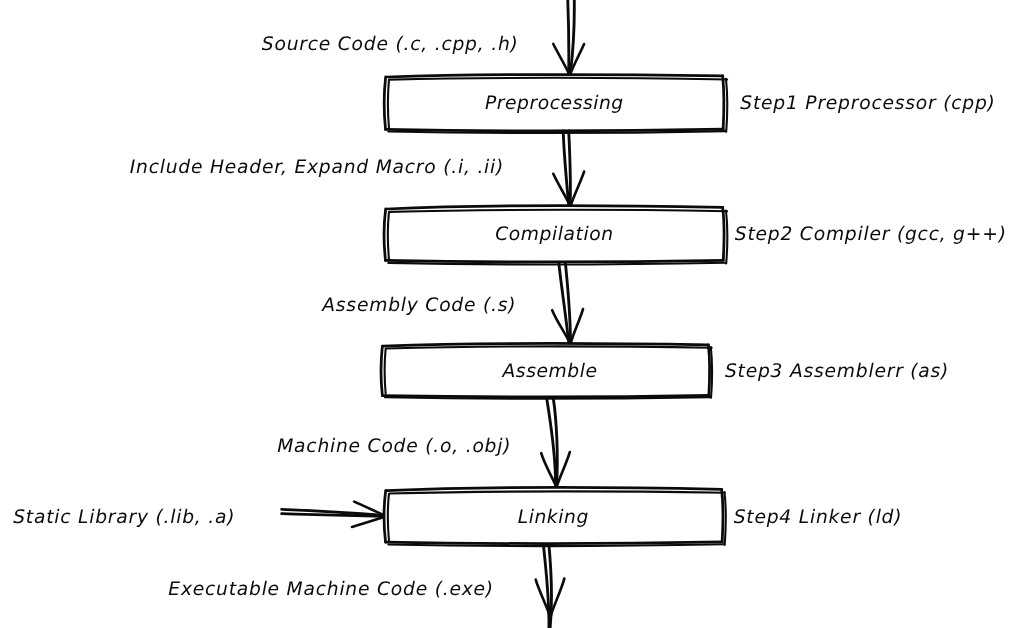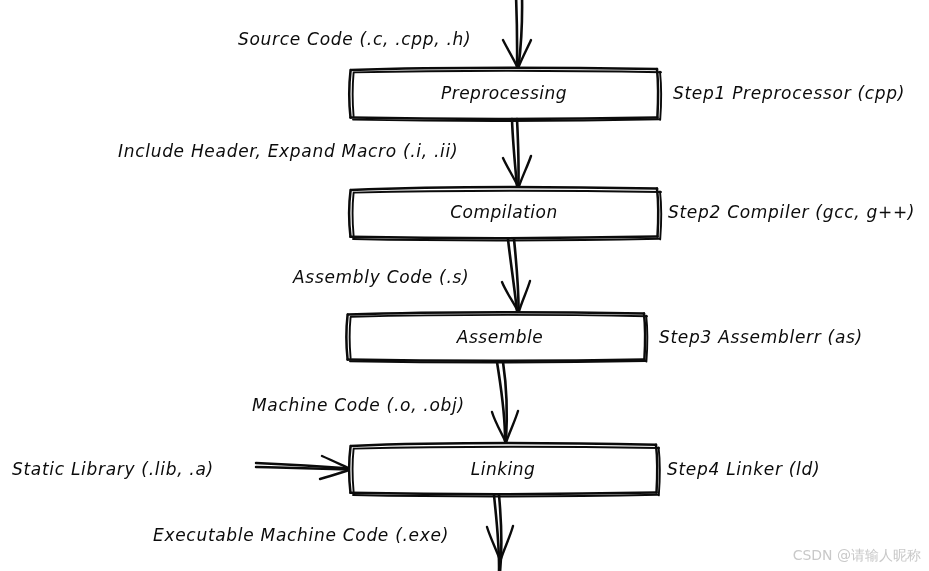--- a/index.html
+++ b/index.html
@@ -184,15 +184,14 @@
     <text class="hand step-label" x="673" y="99">Step1 Preprocessor (cpp)</text>
 
     <text class="hand step-label" x="668" y="218">Step2 Compiler (gcc, g++)</text>
 
     <text class="hand step-label" x="659" y="343">Step3 Assemblerr (as)</text>
 
     <text class="hand step-label" x="667" y="475">Step4 Linker (ld)</text>
 
   </svg>
 
-  <div class="watermark">CSDN @请输人昵称</div>
 
 </div>
 
 </body></html>

